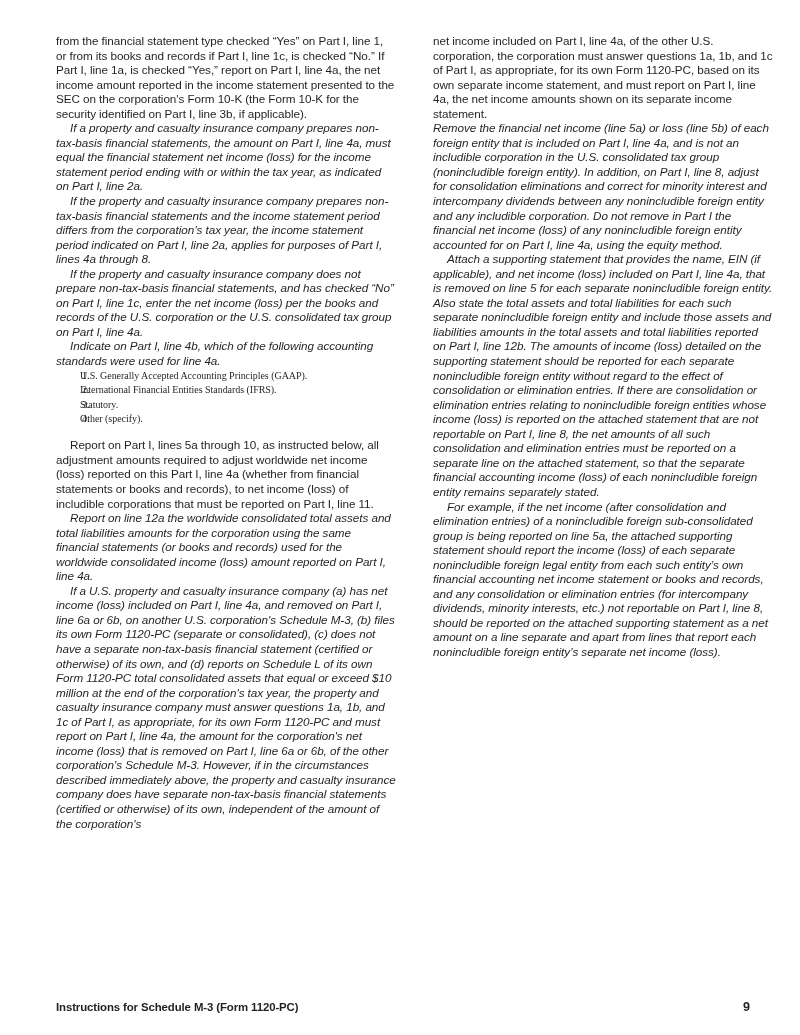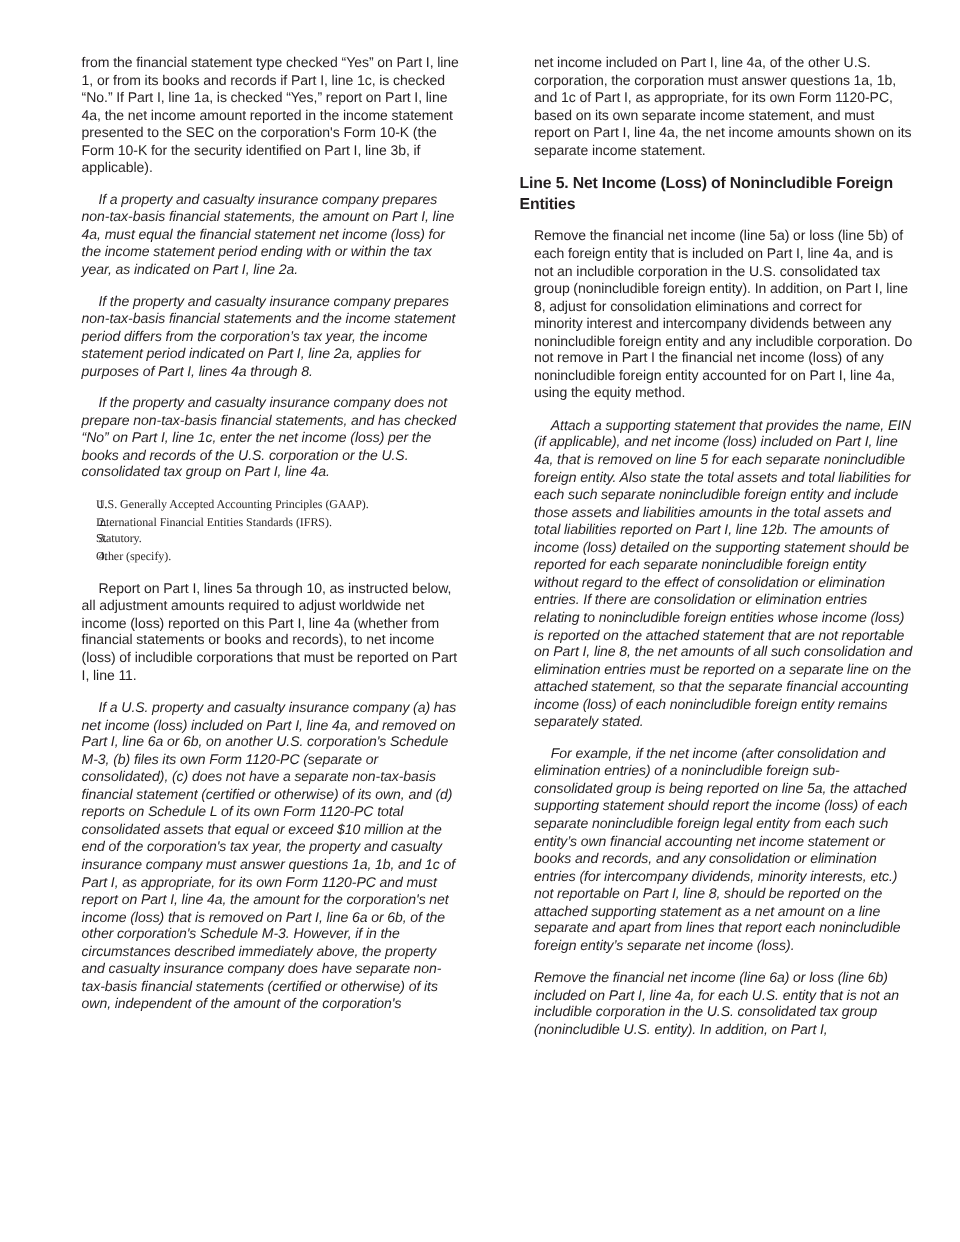--- a/index.html
+++ b/index.html
@@ -24,21 +24,21 @@
   .columns {
     display: flex;
     gap: 37px;
     align-items: flex-start;
   }
   .col {
     width: 340px;
     flex: 0 0 340px;
   }
   p.para {
-    margin: 12px;
+    margin: 0;
     font-size: 11.7px;
     line-height: 14.55px;
     text-indent: 14px;
     letter-spacing: -0.04px;
     word-spacing: -0.1px;
   }
   p.para.noindent {
     text-indent: 0;
   }
   p.para + p.para {
@@ -107,49 +107,53 @@
     <div class="col">
 
       <p class="para noindent">from the financial statement type checked “Yes” on Part I, line 1, or from its books and records if Part I, line 1c, is checked “No.” If Part I, line 1a, is checked “Yes,” report on Part I, line 4a, the net income amount reported in the income statement presented to the SEC on the corporation's Form 10-K (the Form 10-K for the security identified on Part I, line 3b, if applicable).</p>
 
       <p class="para gap">If a property and casualty insurance company prepares non-tax-basis financial statements, the amount on Part I, line 4a, must equal the financial statement net income (loss) for the income statement period ending with or within the tax year, as indicated on Part I, line 2a.</p>
 
       <p class="para gap">If the property and casualty insurance company prepares non-tax-basis financial statements and the income statement period differs from the corporation’s tax year, the income statement period indicated on Part I, line 2a, applies for purposes of Part I, lines 4a through 8.</p>
 
       <p class="para gap">If the property and casualty insurance company does not prepare non-tax-basis financial statements, and has checked “No” on Part I, line 1c, enter the net income (loss) per the books and records of the U.S. corporation or the U.S. consolidated tax group on Part I, line 4a.</p>
 
+      <p class="para gap">Indicate on Part I, line 4b, which of the following accounting standards were used for line 4a.</p>
 
       <ul class="numlist">
         <li><span class="num">1.</span><span>U.S. Generally Accepted Accounting Principles (GAAP).</span></li>
         <li><span class="num">2.</span><span>International Financial Entities Standards (IFRS).</span></li>
         <li><span class="num">3.</span><span>Statutory.</span></li>
         <li><span class="num">4.</span><span>Other (specify).</span></li>
       </ul>
 
       <p class="para gap">Report on Part I, lines 5a through 10, as instructed below, all adjustment amounts required to adjust worldwide net income (loss) reported on this Part I, line 4a (whether from financial statements or books and records), to net income (loss) of includible corporations that must be reported on Part I, line 11.</p>
 
+      <p class="para gap">Report on line 12a the worldwide consolidated total assets and total liabilities amounts for the corporation using the same financial statements (or books and records) used for the worldwide consolidated income (loss) amount reported on Part I, line 4a.</p>
 
       <p class="para gap">If a U.S. property and casualty insurance company (a) has net income (loss) included on Part I, line 4a, and removed on Part I, line 6a or 6b, on another U.S. corporation's Schedule M-3, (b) files its own Form 1120-PC (separate or consolidated), (c) does not have a separate non-tax-basis financial statement (certified or otherwise) of its own, and (d) reports on Schedule L of its own Form 1120-PC total consolidated assets that equal or exceed $10 million at the end of the corporation's tax year, the property and casualty insurance company must answer questions 1a, 1b, and 1c of Part I, as appropriate, for its own Form 1120-PC and must report on Part I, line 4a, the amount for the corporation's net income (loss) that is removed on Part I, line 6a or 6b, of the other corporation's Schedule M-3. However, if in the circumstances described immediately above, the property and casualty insurance company does have separate non-tax-basis financial statements (certified or otherwise) of its own, independent of the amount of the corporation's</p>
 
     </div>
 
     <div class="col">
 
       <p class="para noindent">net income included on Part I, line 4a, of the other U.S. corporation, the corporation must answer questions 1a, 1b, and 1c of Part I, as appropriate, for its own Form 1120-PC, based on its own separate income statement, and must report on Part I, line 4a, the net income amounts shown on its separate income statement.</p>
 
 
-      <h2 class="head spaced">Line 5. Net Income (Loss) of Nonincludible Foreign Entities</h2>
 
       <p class="para noindent afterhead">Remove the financial net income (line 5a) or loss (line 5b) of each foreign entity that is included on Part I, line 4a, and is not an includible corporation in the U.S. consolidated tax group (nonincludible foreign entity). In addition, on Part I, line 8, adjust for consolidation eliminations and correct for minority interest and intercompany dividends between any nonincludible foreign entity and any includible corporation. Do not remove in Part I the financial net income (loss) of any nonincludible foreign entity accounted for on Part I, line 4a, using the equity method.</p>
 
       <p class="para">Attach a supporting statement that provides the name, EIN (if applicable), and net income (loss) included on Part I, line 4a, that is removed on line 5 for each separate nonincludible foreign entity. Also state the total assets and total liabilities for each such separate nonincludible foreign entity and include those assets and liabilities amounts in the total assets and total liabilities reported on Part I, line 12b. The amounts of income (loss) detailed on the supporting statement should be reported for each separate nonincludible foreign entity without regard to the effect of consolidation or elimination entries. If there are consolidation or elimination entries relating to nonincludible foreign entities whose income (loss) is reported on the attached statement that are not reportable on Part I, line 8, the net amounts of all such consolidation and elimination entries must be reported on a separate line on the attached statement, so that the separate financial accounting income (loss) of each nonincludible foreign entity remains separately stated.</p>
 
       <p class="para">For example, if the net income (after consolidation and elimination entries) of a nonincludible foreign sub-consolidated group is being reported on line 5a, the attached supporting statement should report the income (loss) of each separate nonincludible foreign legal entity from each such entity’s own financial accounting net income statement or books and records, and any consolidation or elimination entries (for intercompany dividends, minority interests, etc.) not reportable on Part I, line 8, should be reported on the attached supporting statement as a net amount on a line separate and apart from lines that report each nonincludible foreign entity’s separate net income (loss).</p>
 
 
-      <p class="para noindent afterhead">Remove the financial net income (line 6a) or loss (line 6b) included on Part I, line 4a, for each U.S. entity that is not an includible corporation in the U.S. consolidated tax group (nonincludible U.S. entity). In addition, on Part I,</p>
 
     </div>
 
   </div>
 
+  <div class="footer">
+    <span>Instructions for Schedule M-3 (Form 1120-PC)</span>
+    <span class="pageno">9</span>
+  </div>
 
 </div>
 
 </body></html>

